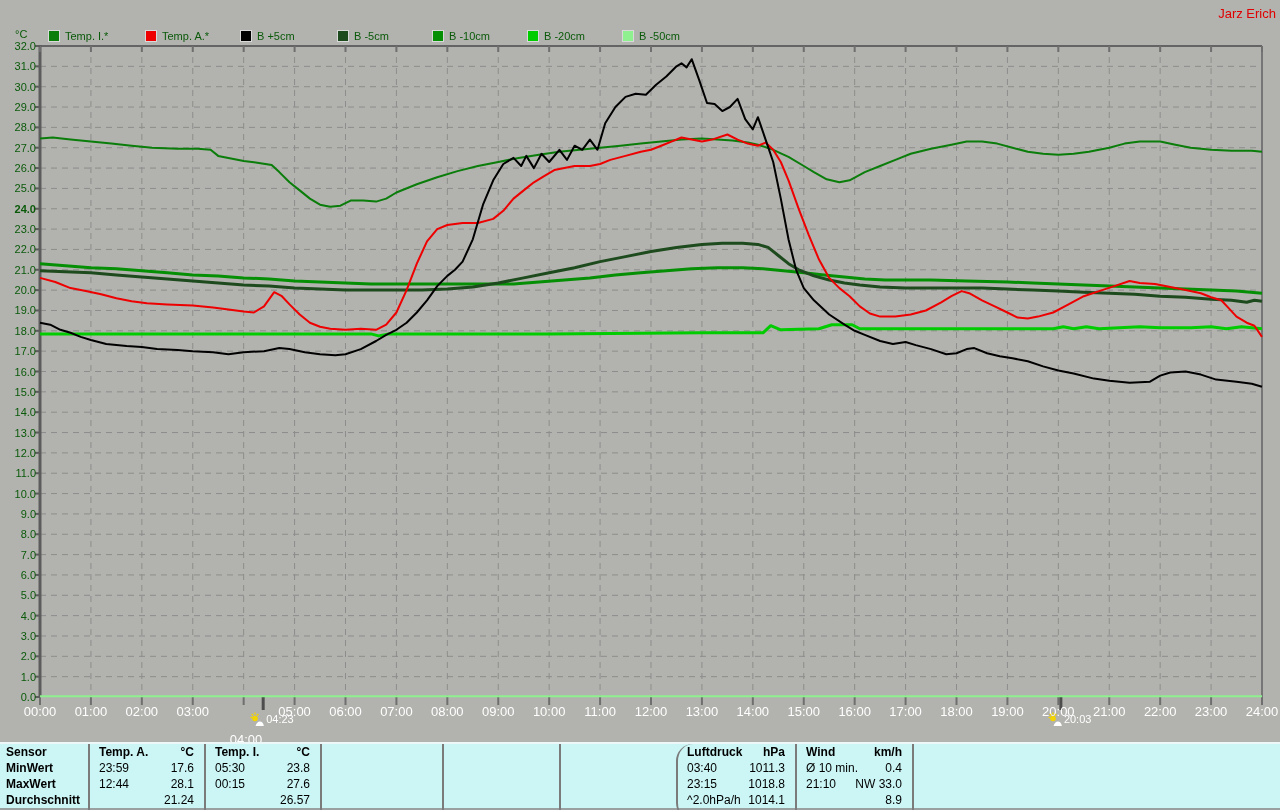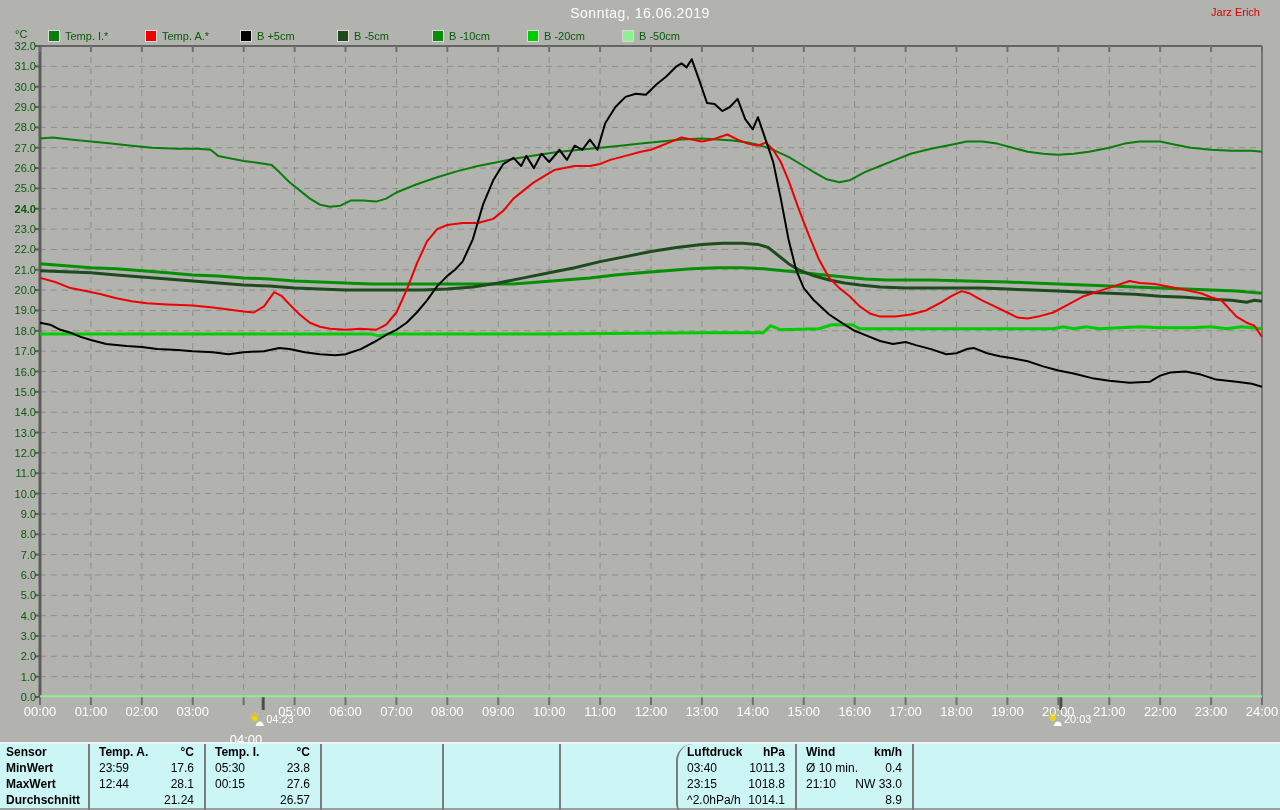--- a/index.html
+++ b/index.html
@@ -1,20 +1,20 @@
 <!DOCTYPE html>
 <html><head>
 <meta charset="utf-8">
 <style>
   html,body{margin:0;padding:0;background:#888;}
   .screen{position:relative;width:1280px;height:810px;background:#b2b2ae;overflow:hidden;
           font-family:"Liberation Sans",sans-serif;}
   .title{position:absolute;top:5px;left:0;width:100%;text-align:center;color:#ffffff;
          font-size:14px;letter-spacing:.5px;}
-  .author{position:absolute;top:6px;right:20px;color:#e00000;font-size:11px;}
+  .author{position:absolute;top:6px;right:4px;color:#e00000;font-size:13px;}
   .yunit{position:absolute;top:28px;left:15px;color:#0a5a0a;font-size:11px;}
   .legend{position:absolute;top:30px;left:0;width:100%;height:14px;}
   .legend-item{position:absolute;top:0;display:flex;align-items:center;}
   .legend-swatch{width:10px;height:10px;margin-right:5px;border:1px solid #d9d9d9;}
   .legend-label{color:#0a5a0a;font-size:11px;white-space:nowrap;}
   svg.chart{position:absolute;top:0;left:0;}
   .ylab{position:absolute;width:36px;text-align:right;color:#0a5a0a;font-size:11px;line-height:13px;}
   .xlab{position:absolute;top:704px;transform:translateX(-50%);color:#ffffff;font-size:13px;white-space:nowrap;}
   .marker{position:absolute;top:712px;display:flex;align-items:flex-start;color:#ffffff;font-size:11px;}
   .marker .mlab{margin-left:2px;line-height:14px;}
@@ -26,21 +26,20 @@
   .srow{display:flex;height:16px;line-height:16px;}
   .srow .l{padding-left:9px;white-space:nowrap;}
   .srow .r{margin-left:auto;padding-right:10px;white-space:nowrap;}
   .sec.first .srow{font-weight:bold;padding-left:6px;}
   .srow.head{font-weight:bold;}
 </style>
 </head>
 <body>
 
 <div class="screen">
-  <div class="title">Sonntag, 16.06.2019</div>
   <div class="author">Jarz Erich</div>
   <div class="yunit">°C</div>
   <div class="legend" id="legend">
       <div class="legend-item" style="left: 48px;">
         <span class="legend-swatch" style="background:#0a7d0a"></span>
         <span class="legend-label">Temp. I.*</span>
       </div>
       <div class="legend-item" style="left: 145px;">
         <span class="legend-swatch" style="background:#ee0000"></span>
         <span class="legend-label">Temp. A.*</span>

